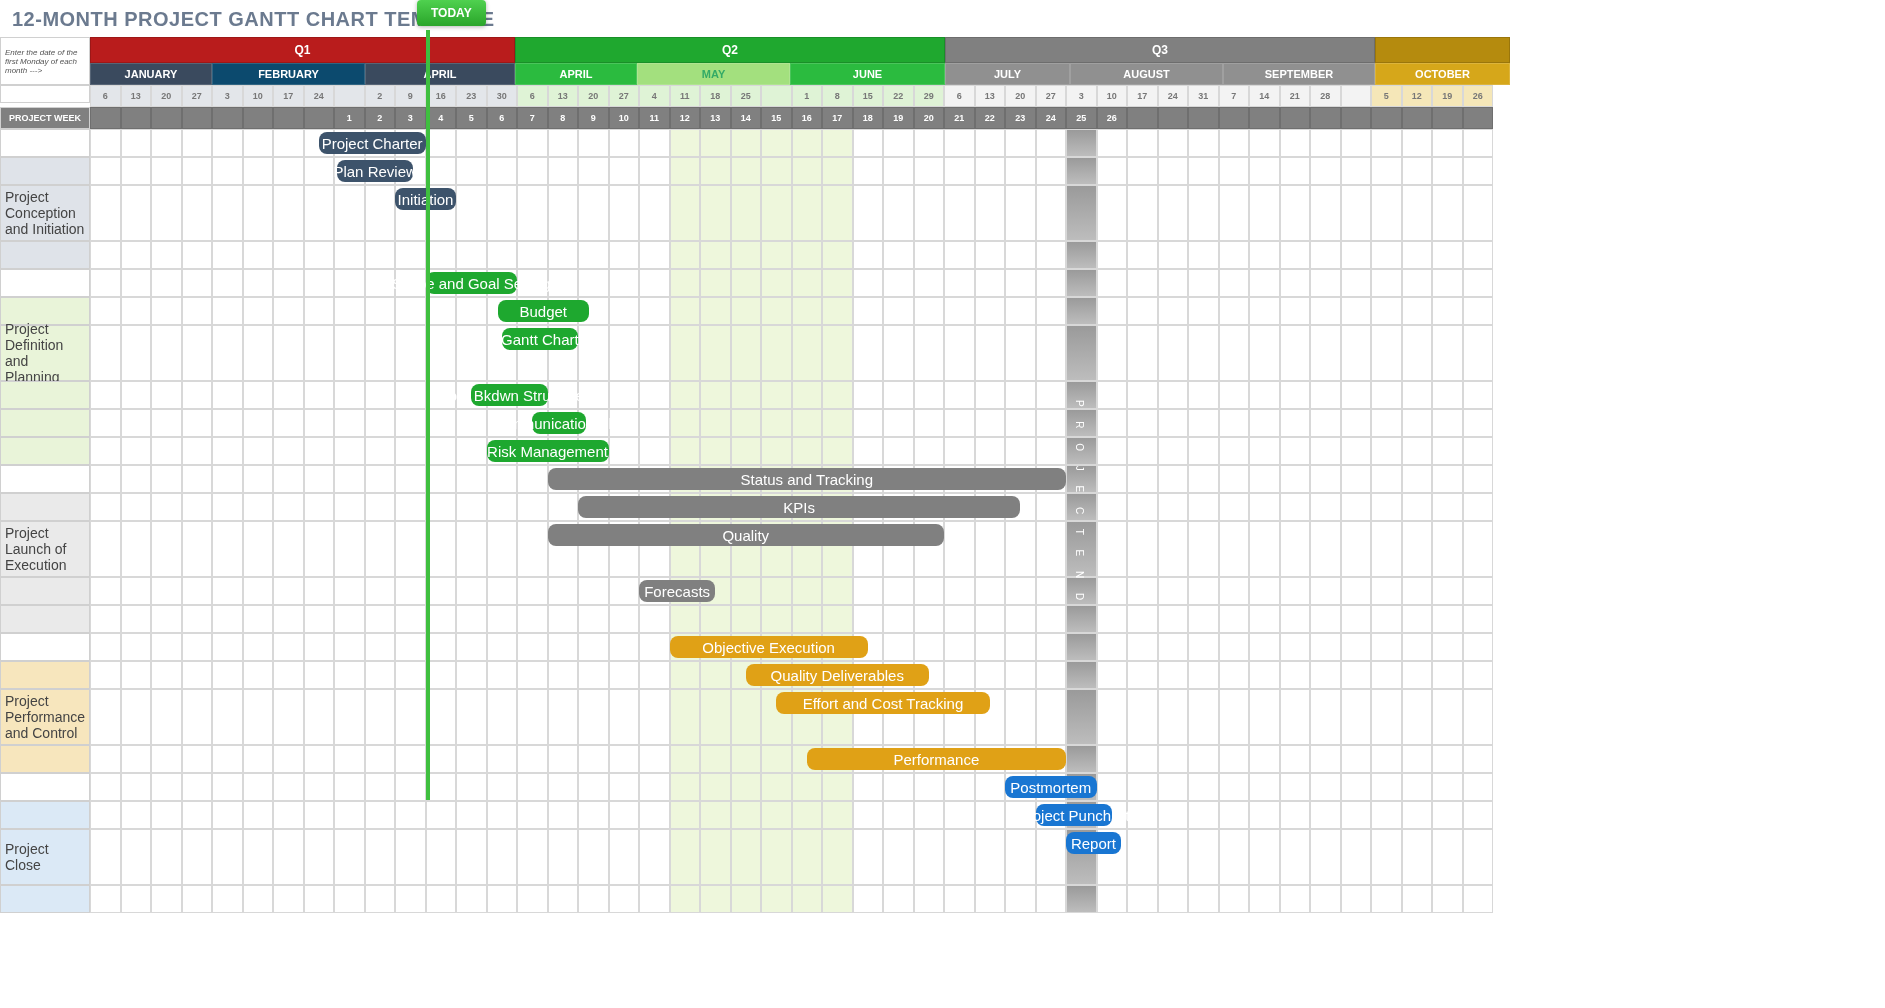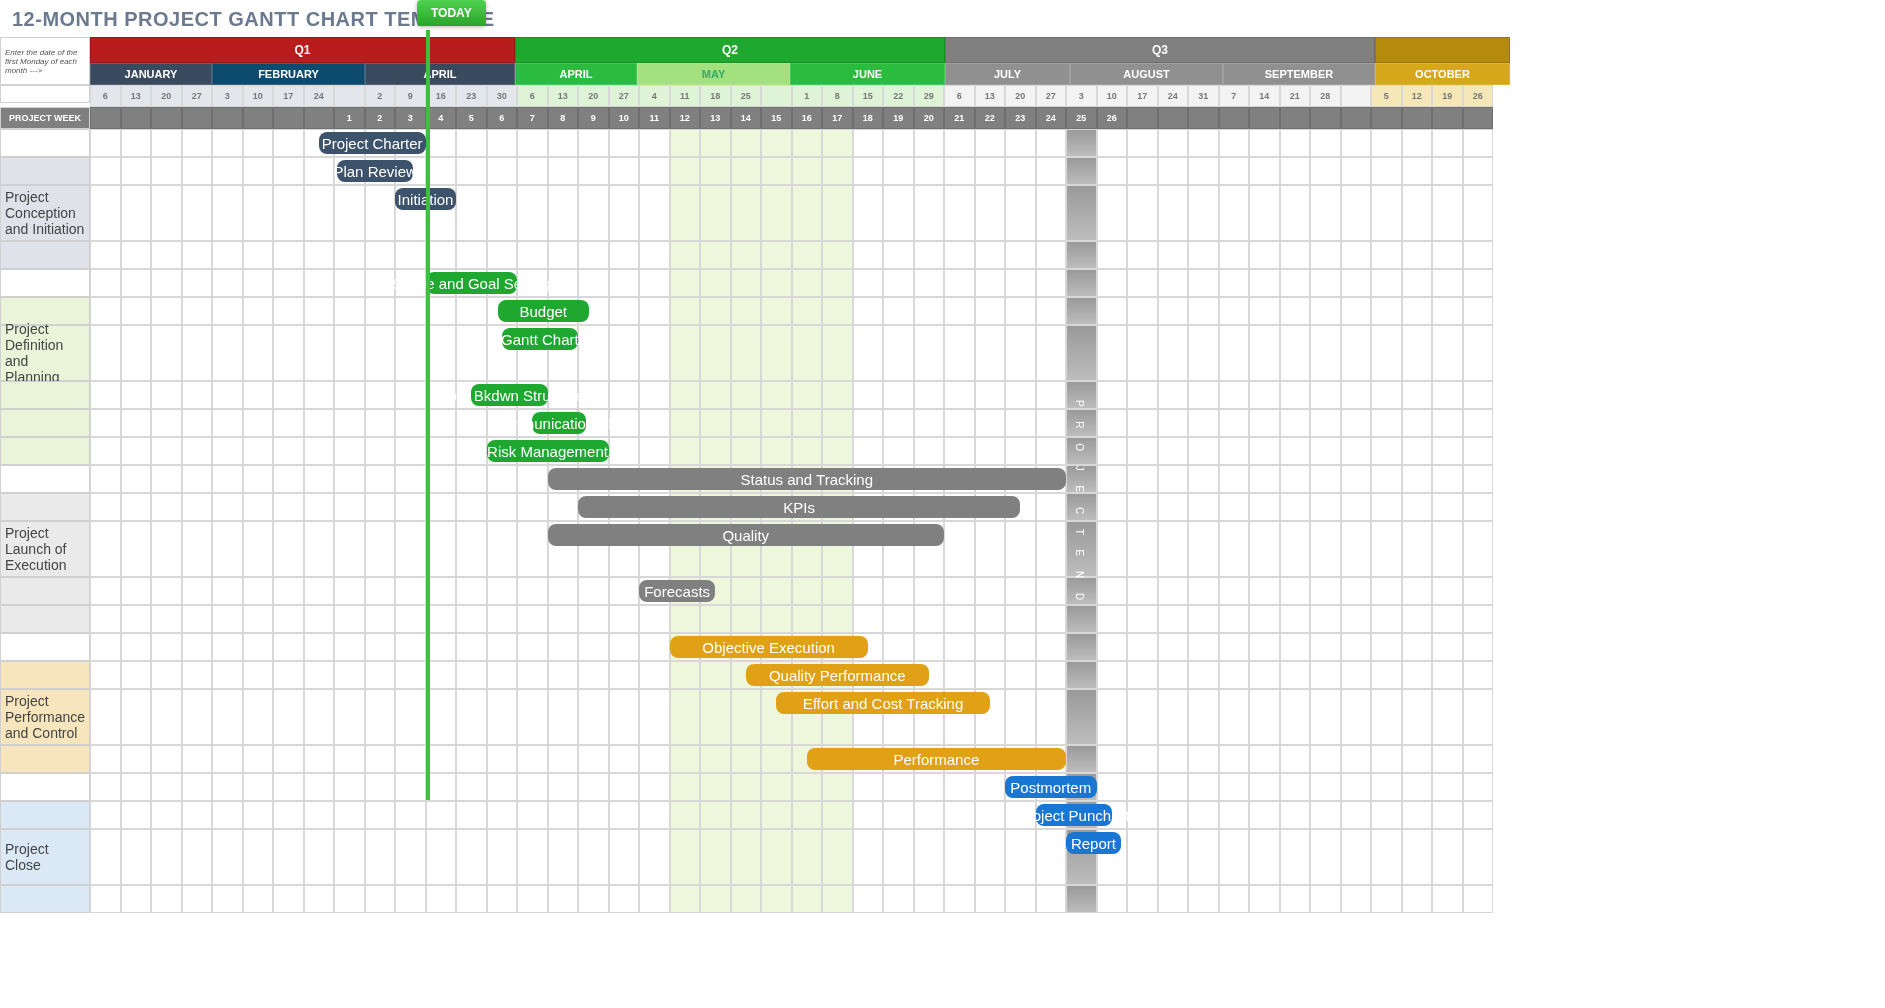--- a/index.html
+++ b/index.html
@@ -1076,21 +1076,21 @@
             <div class="c"></div>
             <div class="c"></div>
             <div class="c"></div>
             <div class="c"></div>
             <div class="c"></div>
             <div class="c"></div>
             <div class="c"></div>
             <div class="c"></div>
             <div class="c"></div>
           </div>
-          <div class="bar b4" style="left: 745.75px; width: 183px;">Quality Performance</div>
+          <div class="bar b4" style="left: 745.75px; width: 183px;">Quality Deliverables</div>
         </div>
         <div class="brow sub sub4 lbl">
           <div class="side ">Project Performance and Control</div>
           <div class="cells">
             <div class="c"></div>
             <div class="c"></div>
             <div class="c"></div>
             <div class="c"></div>
             <div class="c"></div>
             <div class="c"></div>

